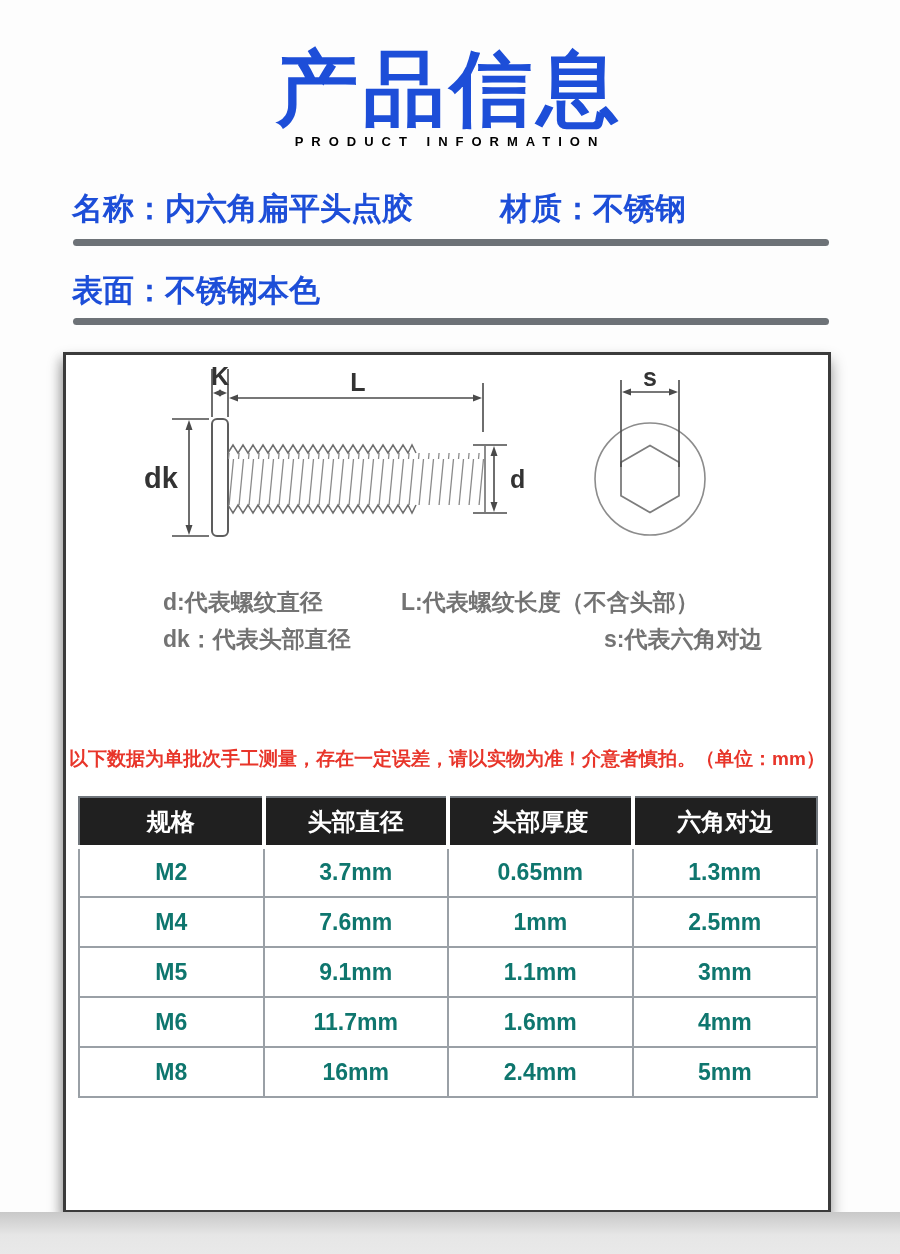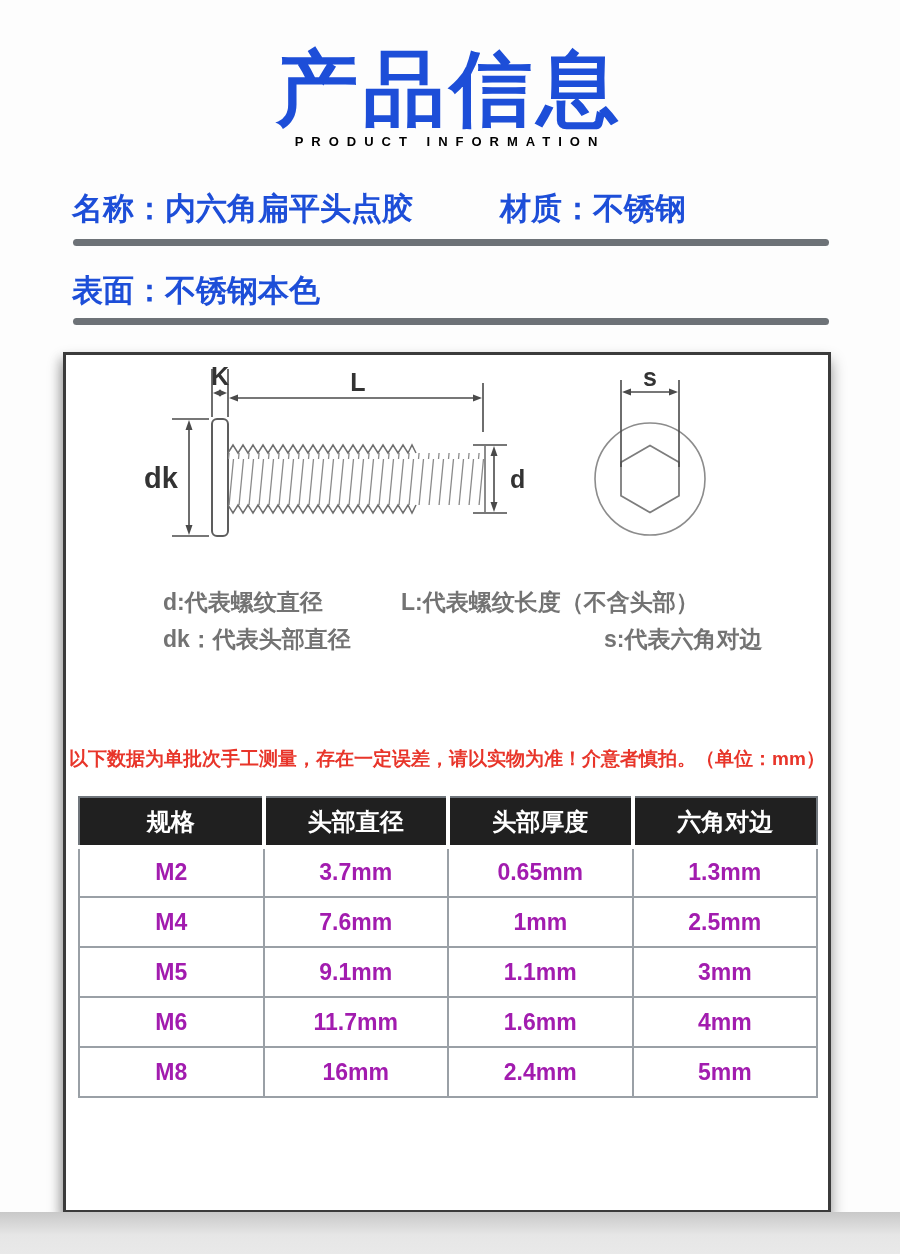--- a/index.html
+++ b/index.html
@@ -56,21 +56,21 @@
   table.spec-table {
     position:absolute; left:12px; top:433px; width:740px;
     border-collapse:collapse; border:2px solid #70767c; table-layout:fixed;margin-top:8px;
   }
   .spec-table th {
     background:#202020; color:#ffffff; font-size:24px; font-weight:700;
     height:50px; text-align:center; border-left:4px solid #ffffff; border-bottom:4px solid #ffffff;
   }
   .spec-table th:first-child { border-left:2px solid #70767c; }
   .spec-table td {
-    background:#ffffff; color:#a21caf; font-size:23px; font-weight:700;
+    background:#ffffff; color:#0f766e; font-size:23px; font-weight:700;
     height:50px; text-align:center; border:2px solid #9aa0a6;
   }
   .dim-label { font-size:25px; font-weight:600; fill:#333333; }
   .dim-label-big { font-size:29px; font-weight:700; fill:#333333; }
 </style>
 </head>
 <body>
 
 <div class="page">
 

